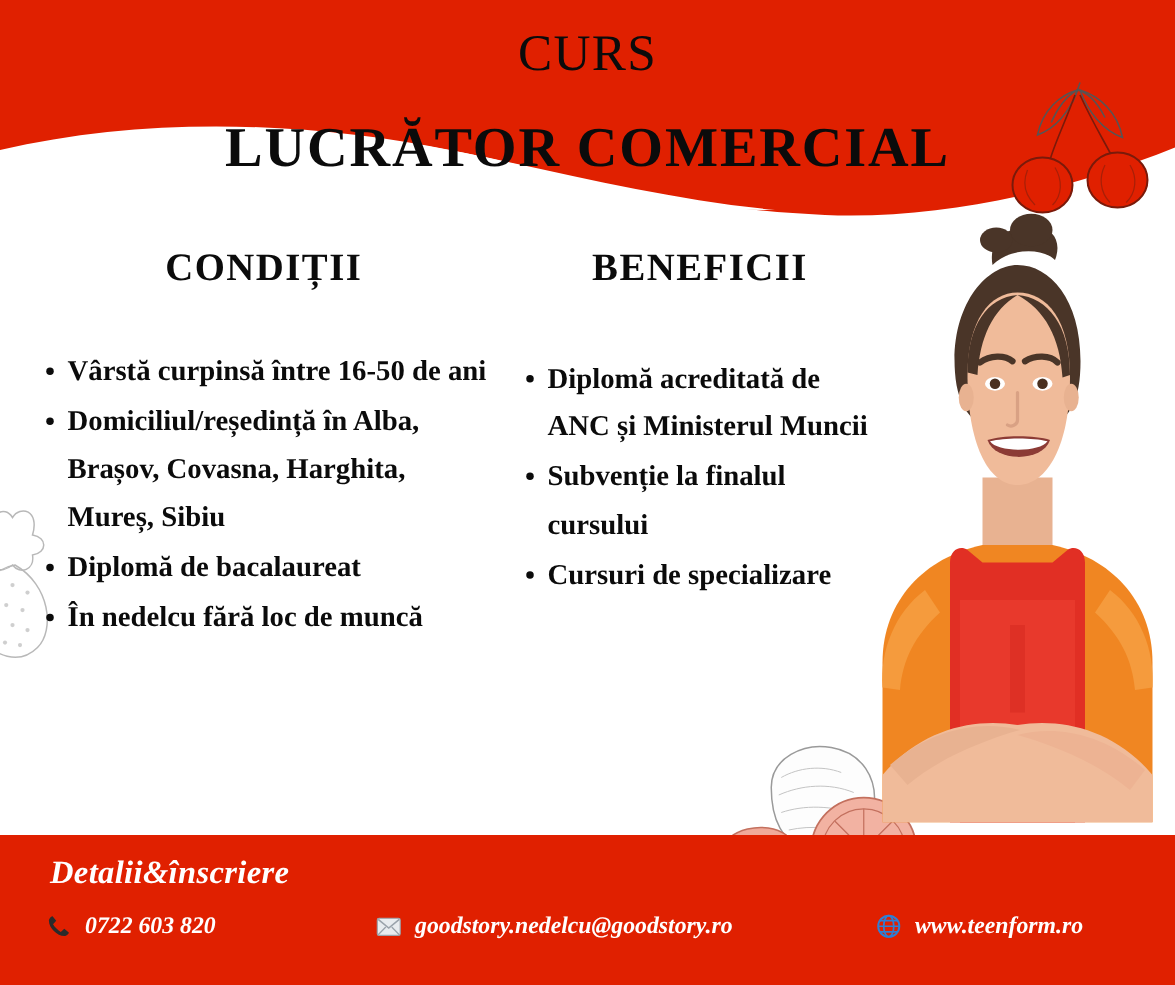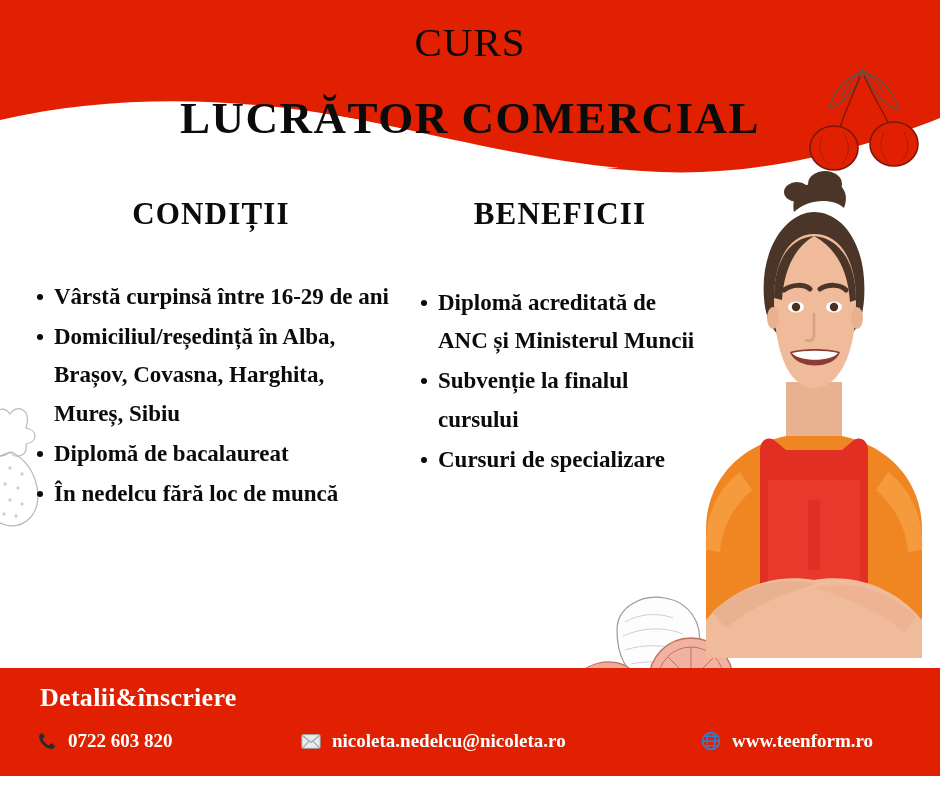--- a/index.html
+++ b/index.html
@@ -149,23 +149,24 @@
     border-radius: 50%;
     background: #0b0b0b;
   }
 
   
   .footer {
     position: absolute;
     left: 0;
     top: 668px;
     width: 940px;
-    height: 108px;
+    height: 120px;
     background: #e02000;
     z-index: 8;
+    font-style: italic;
   }
   .footer-title {
     position: absolute;
     left: 40px;
     top: 15px;
     font-size: 26px;
     font-weight: bold;
     color: #ffffff;
     letter-spacing: 0.3px;
   }
@@ -334,21 +335,21 @@
 
     <path d="M24 470 C54 434 96 424 132 430 C168 424 210 434 240 470
              L240 508 L24 508 Z" fill="#f0bb9a"></path>
     <path d="M30 462 C64 432 104 426 134 434 C106 442 70 456 44 478 Z" fill="#e8b291"></path>
     <path d="M234 466 C200 436 162 430 132 438 C160 446 196 460 222 482 Z" fill="#edb393"></path>
   </svg>
 
   <div class="col col-left">
     <div class="col-head">CONDIȚII</div>
     <ul class="bullets">
-      <li>Vârstă curpinsă între 16-29 de ani</li>
+      <li>Vârstă curpinsă între 16-50 de ani</li>
       <li>Domiciliul/reședință în Alba, Brașov, Covasna, Harghita, Mureș, Sibiu</li>
       <li>Diplomă de bacalaureat</li>
       <li>În nedelcu fără loc de muncă</li>
     </ul>
   </div>
 
   <div class="col col-right">
     <div class="col-head">BENEFICII</div>
     <ul class="bullets">
       <li>Diplomă acreditată de ANC și Ministerul Muncii</li>
@@ -370,21 +371,21 @@
         </svg>
         <span>0722 603 820</span>
       </div>
 
       <div class="contact contact-email">
         <svg class="contact-icon" viewBox="0 0 24 24">
           <rect x="2" y="5" width="20" height="15" rx="1.5" fill="#e8ecef" stroke="#9aa3ab"></rect>
           <path d="M2.8 6 L12 13.6 L21.2 6" fill="none" stroke="#9aa3ab" stroke-width="1.4"></path>
           <path d="M2.8 19.4 L9.4 12.6 M21.2 19.4 L14.6 12.6" fill="none" stroke="#9aa3ab" stroke-width="1.1"></path>
         </svg>
-        <span>nicoleta.nedelcu@nicoleta.ro</span>
+        <span>goodstory.nedelcu@goodstory.ro</span>
       </div>
 
       <div class="contact contact-web">
         <svg class="contact-icon" viewBox="0 0 24 24">
           <circle cx="12" cy="12" r="9.2" fill="none" stroke="#2f7fd4" stroke-width="1.7"></circle>
           <ellipse cx="12" cy="12" rx="4.4" ry="9.2" fill="none" stroke="#2f7fd4" stroke-width="1.5"></ellipse>
           <path d="M2.8 12 L21.2 12 M4.3 7 L19.7 7 M4.3 17 L19.7 17" fill="none" stroke="#2f7fd4" stroke-width="1.5"></path>
         </svg>
         <span>www.teenform.ro</span>
       </div>

